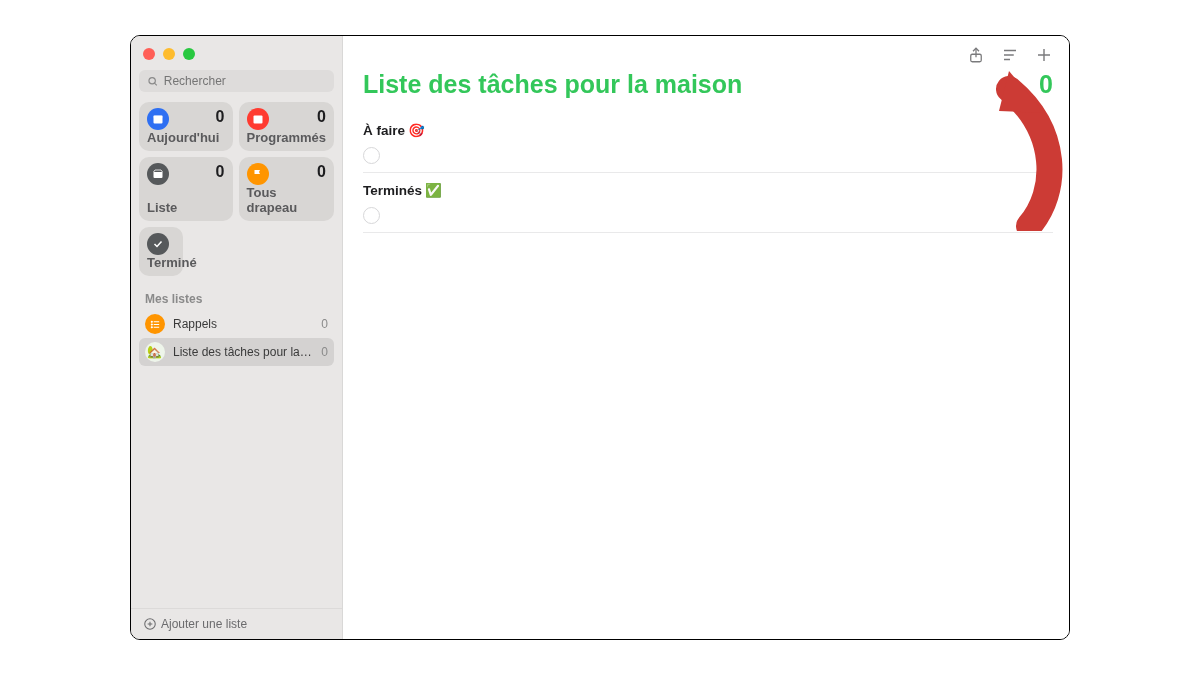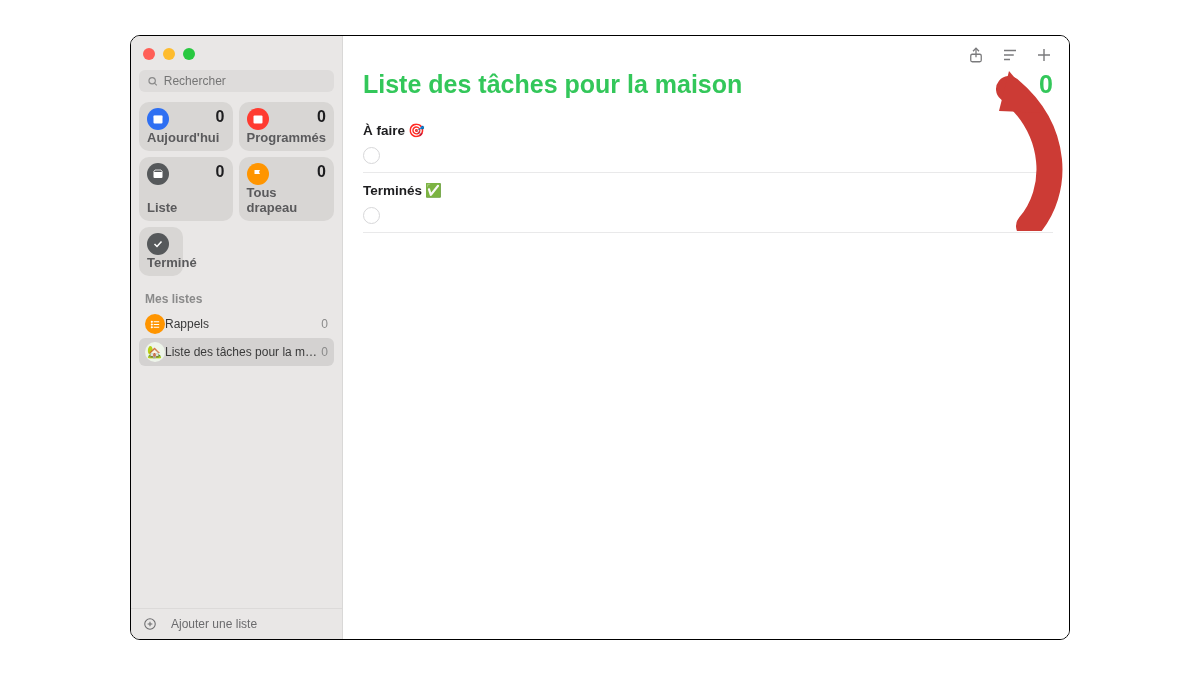--- a/index.html
+++ b/index.html
@@ -81,37 +81,38 @@
     .smart-count { font-size: 16px; font-weight: 700; color: #1d1d1f; }
     .smart-label { font-size: 13px; font-weight: 600; color: #5a5a5c; }
     .sidebar-heading {
       font-size: 12px; font-weight: 600; color: #8a8a8a;
       padding: 10px 6px 4px;
     }
     .list-row {
       display: flex; align-items: center;
       padding: 4px 6px;
       border-radius: 6px;
+      gap: 8px;
       font-size: 12px;
       color: #3a3a3a;
       justify-content: flex-end;
     }
     .list-row.selected {
       background: rgba(0,0,0,0.09);
     }
     .list-row .list-icon {
       width: 20px; height: 20px; border-radius: 50%;
       display: flex; align-items: center; justify-content: center;
       font-size: 11px; color: #fff; flex-shrink: 0;
     }
     .list-row .list-label { flex: 1; white-space: nowrap; overflow: hidden; text-overflow: ellipsis; }
     .list-row .list-count { color: #8a8a8a; font-size: 12px; }
     .spacer { flex: 1; }
     .add-list {
-      display: flex; align-items: center; gap: 14px;
+      display: flex; align-items: center; gap: 4px;
       padding: 8px 4px; font-size: 12px; color: #6b6b6d;
       border-top: 1px solid #dcdad9;
       margin-left: -8px; margin-right: -8px;
       padding-left: 12px;
     }
     
     .main {
       flex: 1; display: flex; flex-direction: column;
       position: relative;
       padding: 10px 16px 0 20px;

